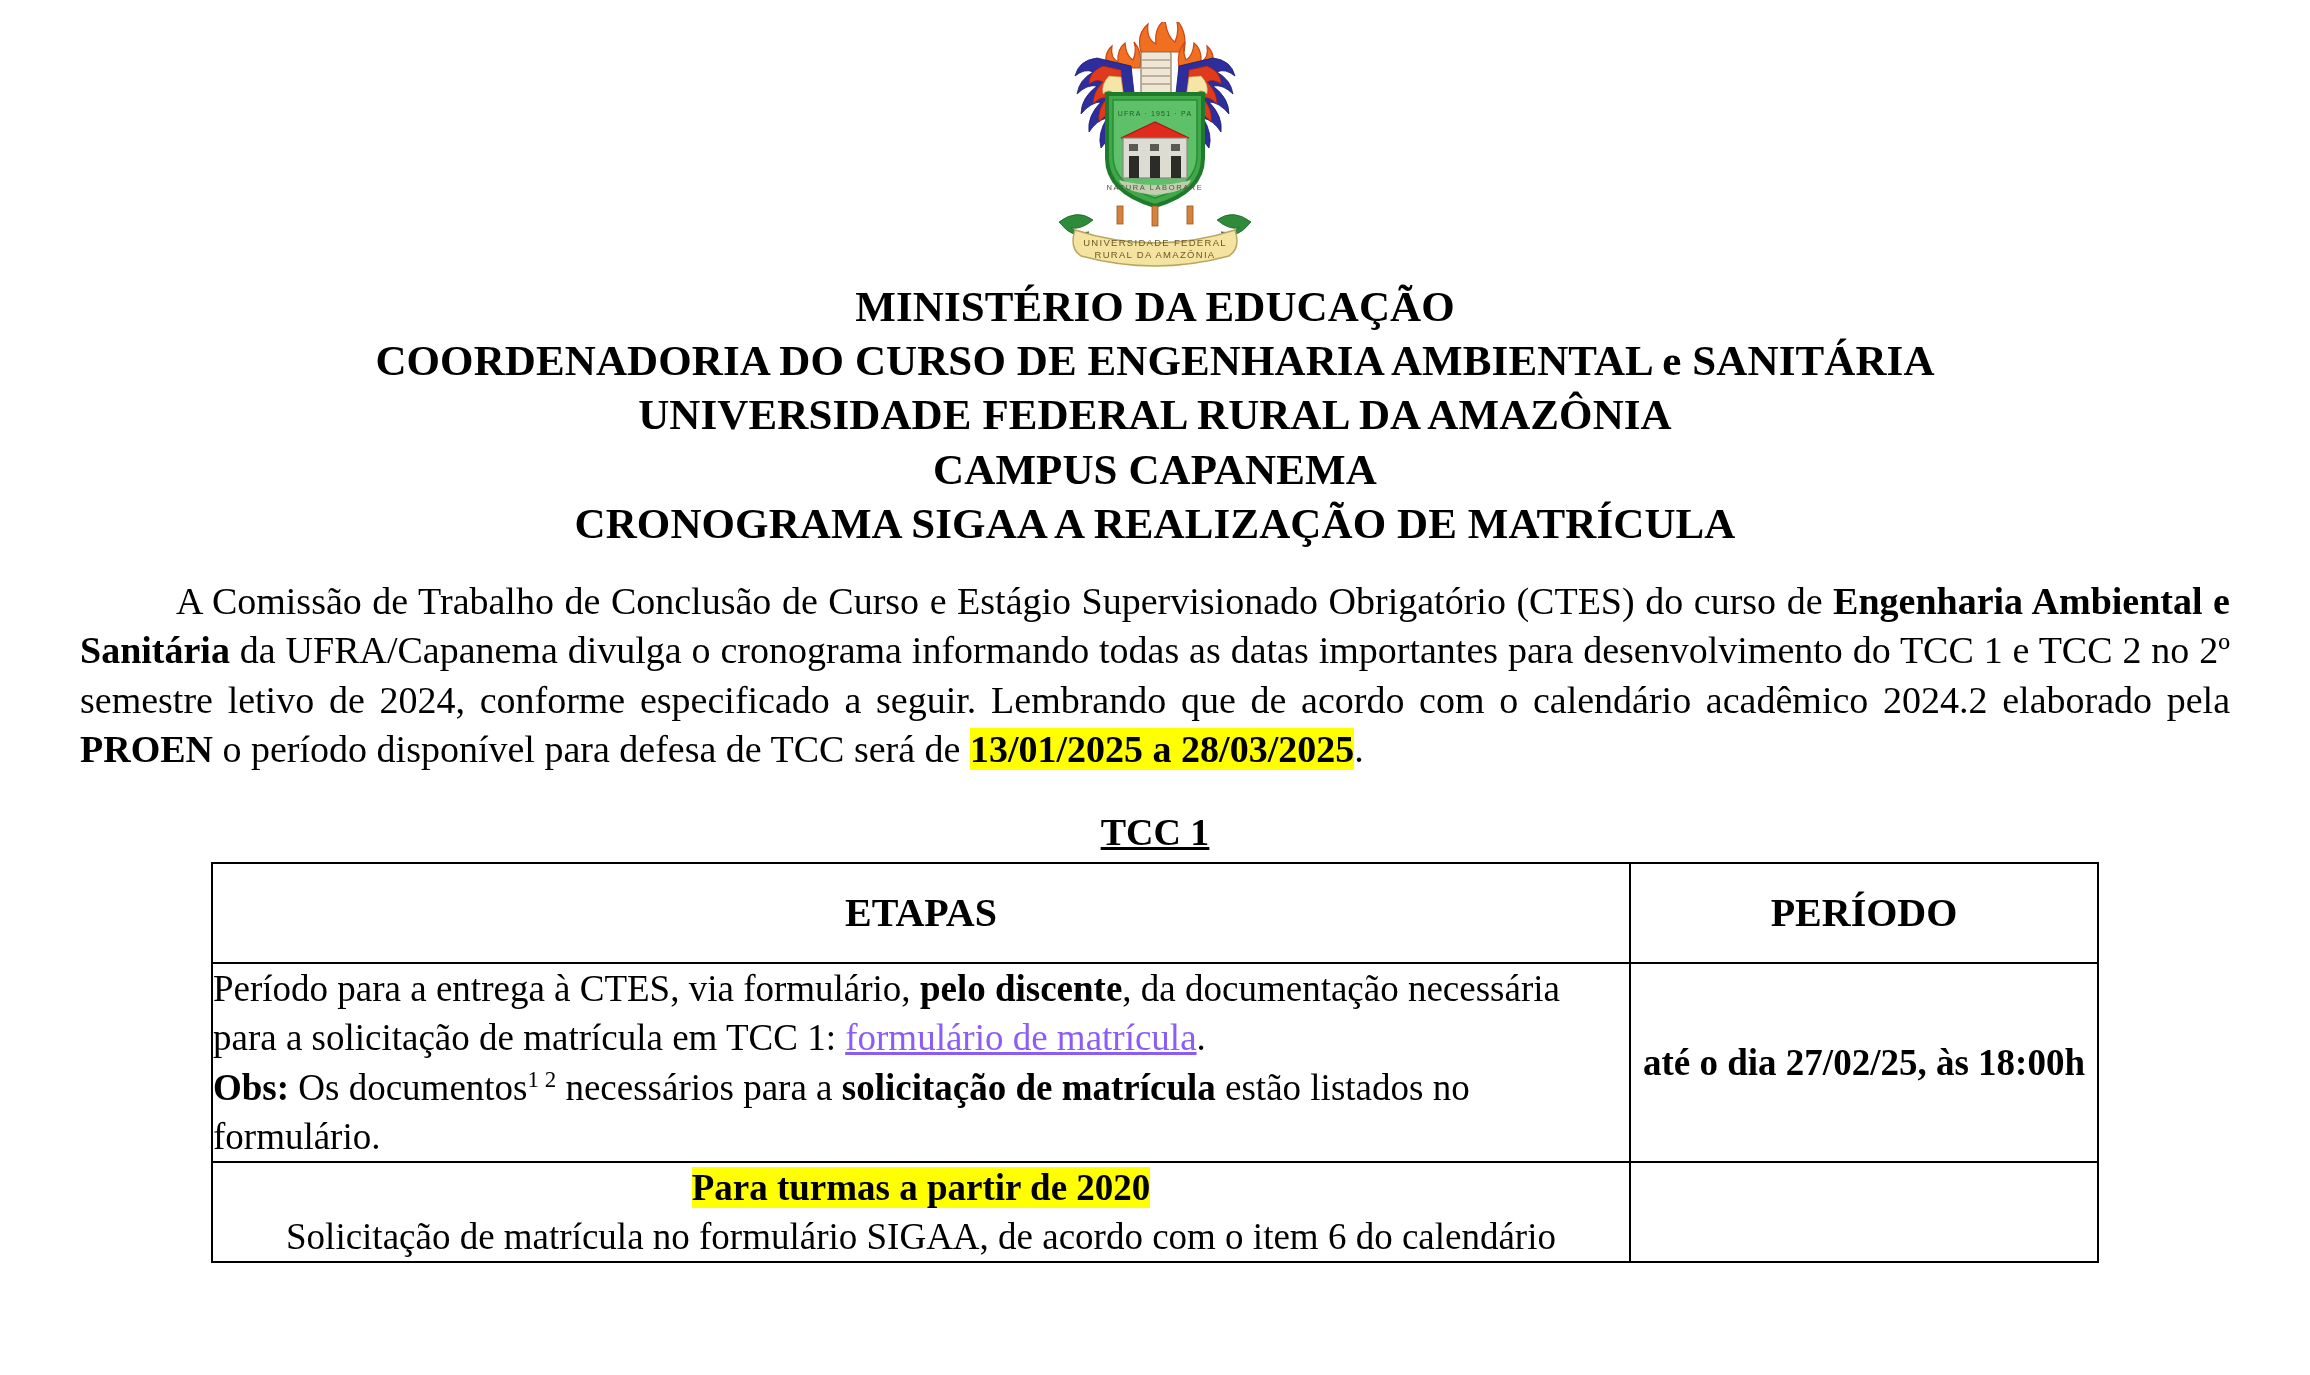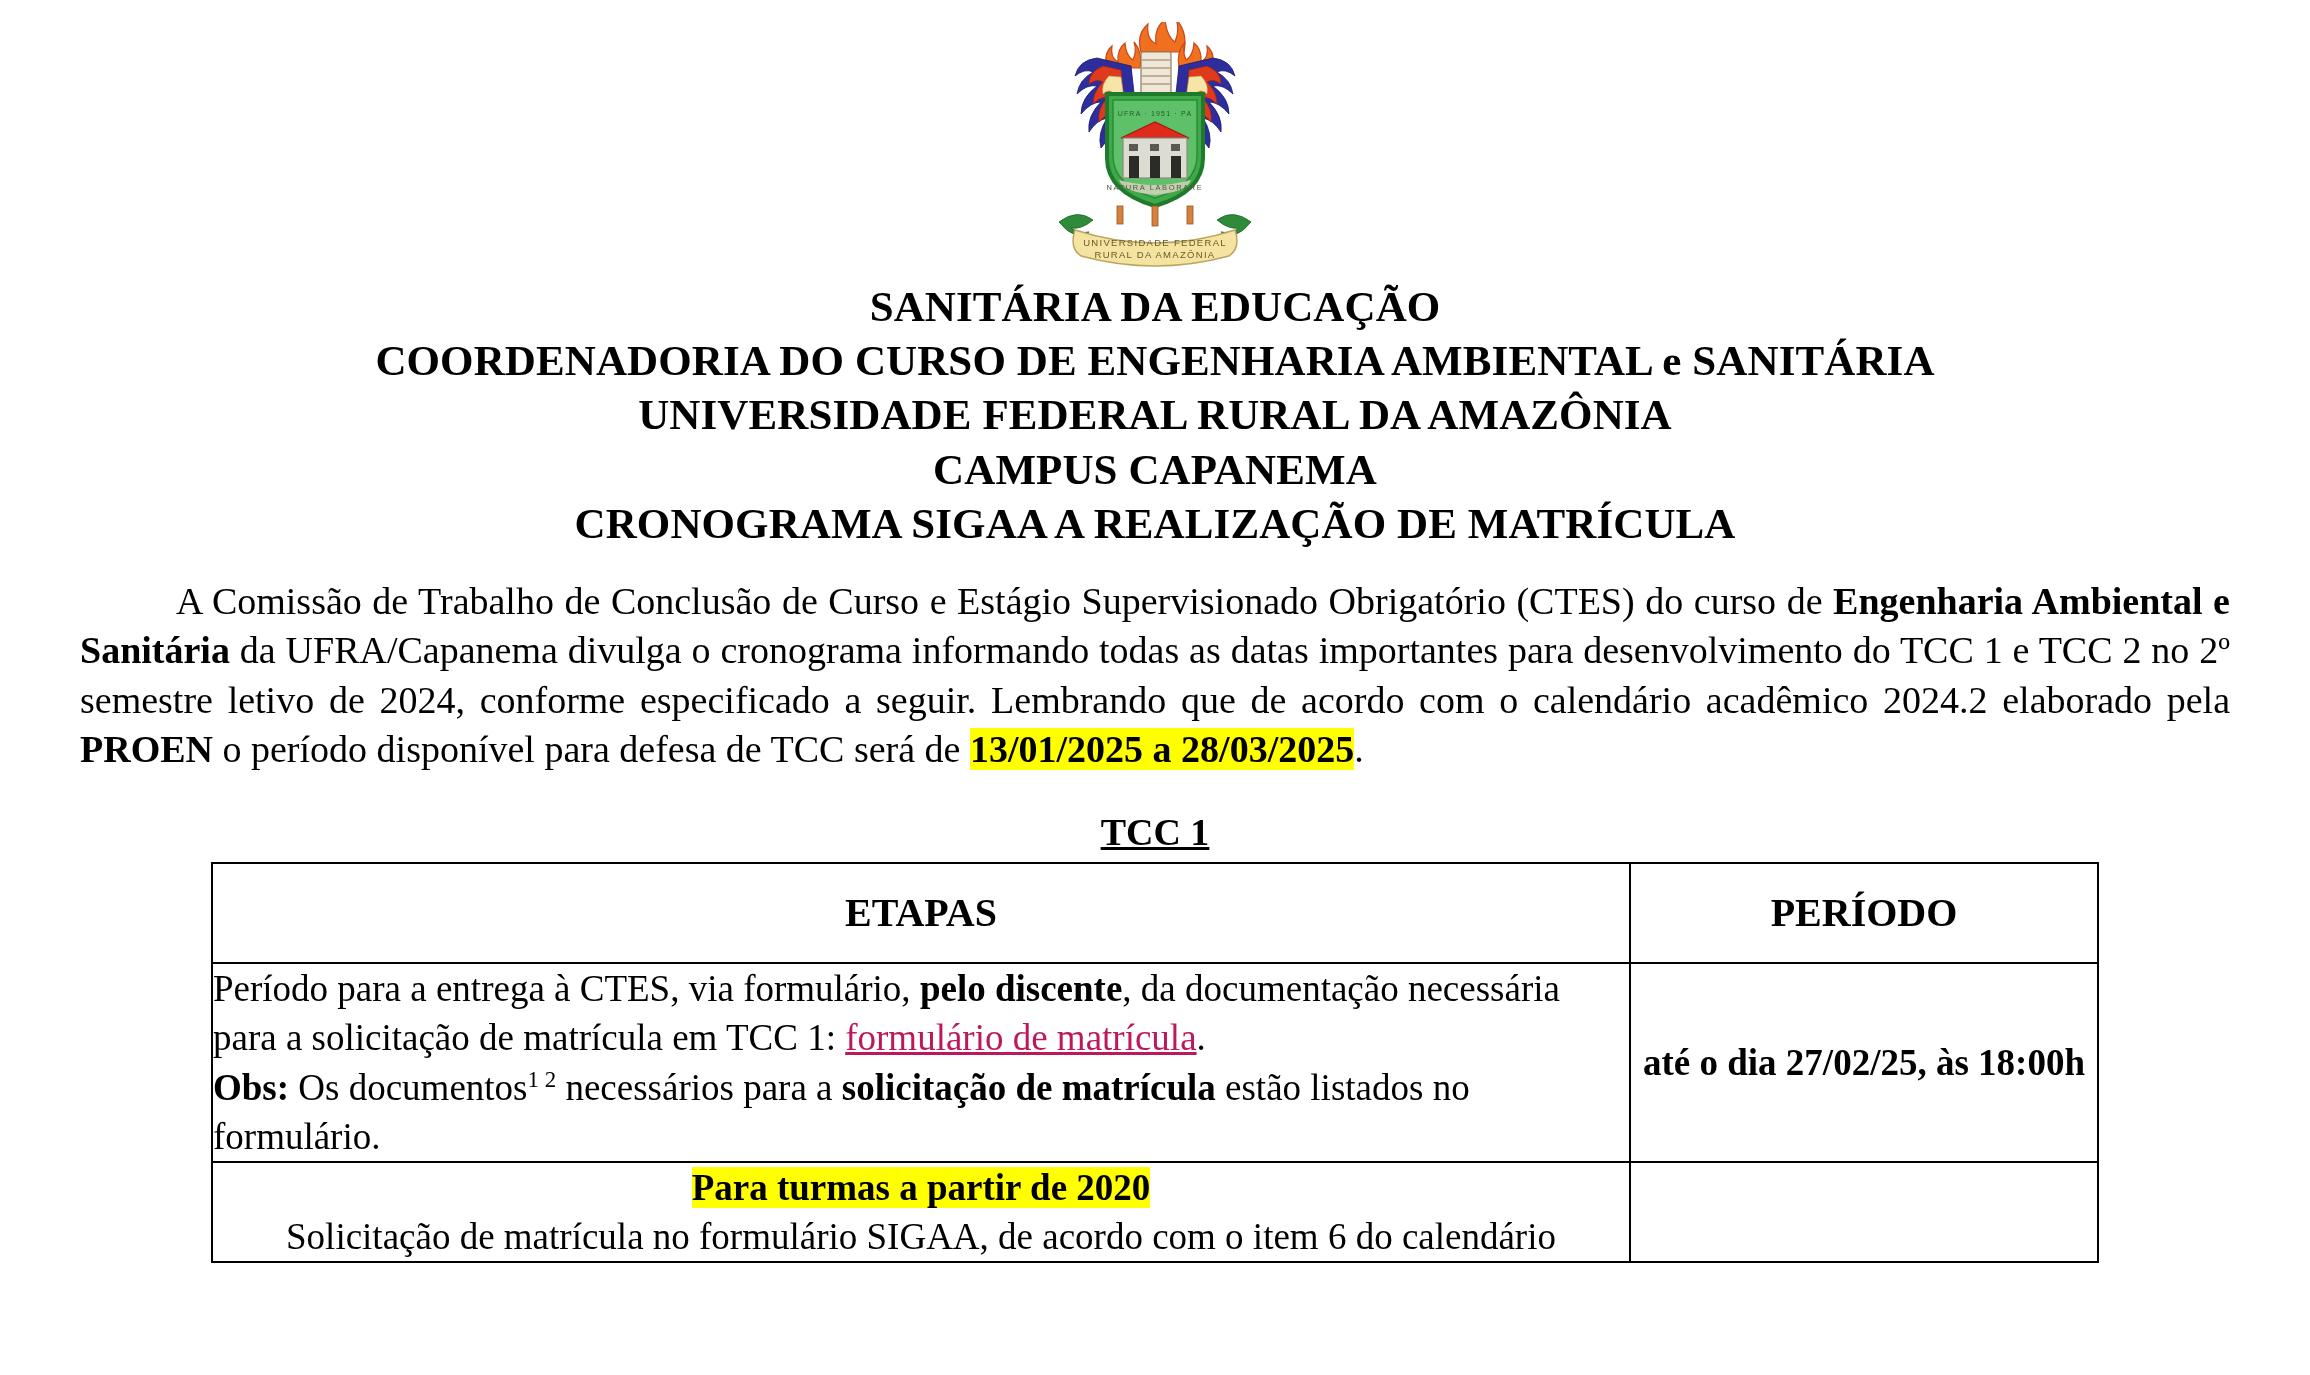--- a/index.html
+++ b/index.html
@@ -117,21 +117,21 @@
     text-align: center;
     padding: 8px 14px;
   }
   .cell-center-hl {
     text-align: center;
     padding: 10px 16px 6px 18px;
     font-size: 37px;
     line-height: 1.33;
   }
   a.doclink {
-    color: #be185d;
+    color: #8b5cf6;
     text-decoration: underline;
   }
   sup { font-size: 0.62em; vertical-align: super; line-height: 0; }
   .clip-row td { overflow: hidden; }
 </style>
 </head>
 <body>
 
 <div class="page">
 
@@ -200,21 +200,21 @@
       <path d="M10 200 q18-14 34-2 q-12 10 -22 8 q8 6 18 4 q-14 10 -30 -10z" fill="#2e8b3a" stroke="#1c6126" stroke-width="0.8"></path>
       <path d="M202 200 q-18-14 -34-2 q12 10 22 8 q-8 6 -18 4 q14 10 30 -10z" fill="#2e8b3a" stroke="#1c6126" stroke-width="0.8"></path>
 
       <path d="M26 208 q80 26 160 0 q6 18 -6 26 q-74 20 -148 0 q-12 -8 -6 -26 z" fill="#f4e3a1" stroke="#b9a55f" stroke-width="1.4"></path>
       <text x="106" y="224" font-family="'Liberation Sans', sans-serif" font-size="9.5" fill="#6b5a22" text-anchor="middle" letter-spacing="1.3">UNIVERSIDADE  FEDERAL</text>
       <text x="106" y="236" font-family="'Liberation Sans', sans-serif" font-size="9.5" fill="#6b5a22" text-anchor="middle" letter-spacing="1.3">RURAL DA AMAZÔNIA</text>
     </svg>
   </div>
 
   <div class="heading-block">
-    <div class="hline">SANITÁRIA DA EDUCAÇÃO</div>
+    <div class="hline">MINISTÉRIO DA EDUCAÇÃO</div>
     <div class="hline">COORDENADORIA DO CURSO DE ENGENHARIA AMBIENTAL e SANITÁRIA</div>
     <div class="hline">UNIVERSIDADE FEDERAL RURAL DA AMAZÔNIA</div>
     <div class="hline">CAMPUS CAPANEMA</div>
     <div class="hline">CRONOGRAMA SIGAA A REALIZAÇÃO DE MATRÍCULA</div>
   </div>
 
 
   <p class="body-par"><span>A Comissão de Trabalho de Conclusão de Curso e Estágio Supervisionado Obrigatório (CTES) do curso de </span><b>Engenharia Ambiental e Sanitária</b><span> da UFRA/Capanema divulga o cronograma informando todas as datas importantes para desenvolvimento do TCC 1 e TCC 2 no 2º semestre letivo de 2024, conforme especificado a seguir. Lembrando que de acordo com o calendário acadêmico 2024.2 elaborado pela </span><b>PROEN</b><span> o período disponível para defesa de TCC será de </span><span class="hl">13/01/2025 a 28/03/2025</span><span>.</span></p>
 
   <div class="tbl-caption">TCC 1</div>

